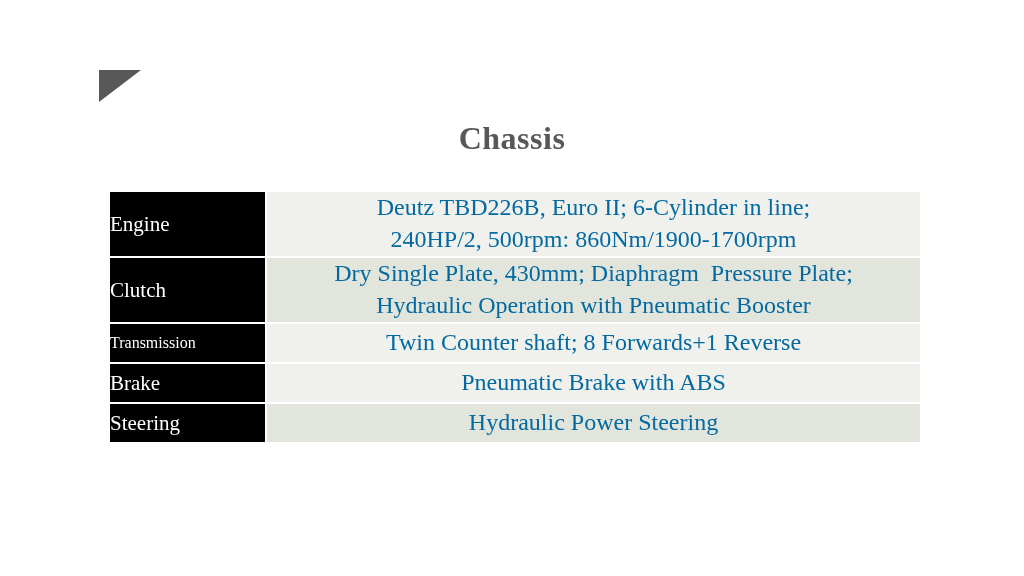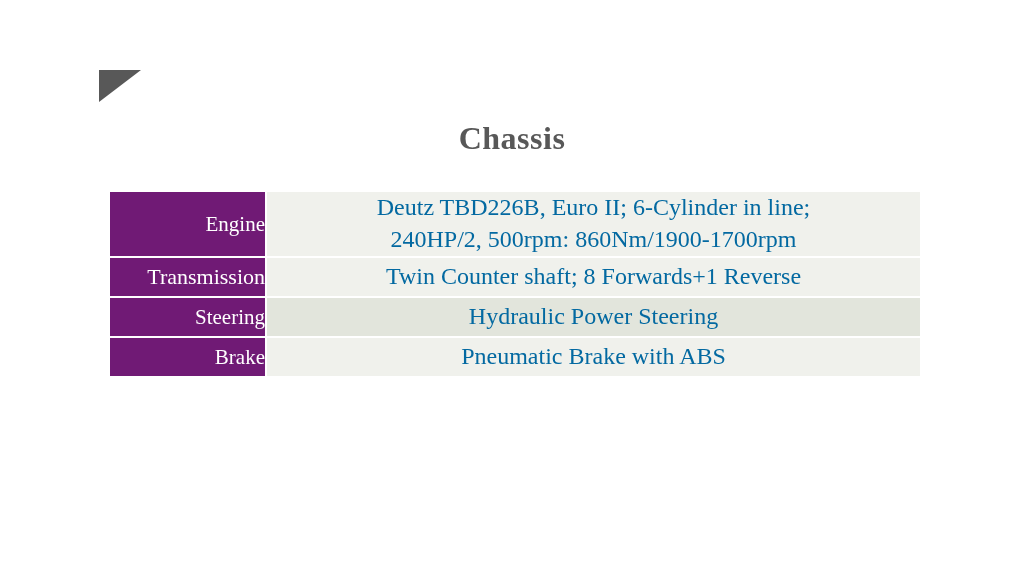--- a/index.html
+++ b/index.html
@@ -49,32 +49,31 @@
     border-spacing: 0;
     table-layout: fixed;
   }
   .spec-table tr { }
   .spec-table td {
     vertical-align: middle;
     padding: 0;
   }
   .cell-label {
     width: 155px;
-    background: #701a75;
+    background: #000000;
     color: #ffffff;
-    text-align: right;
+    text-align: left;
     font-family: "Liberation Serif", serif;
     font-size: 21px;
     border-bottom: 2px solid #ffffff;
     border-right: 2px solid #ffffff;
     line-height: 1.15;
   }
   .cell-label.small {
-    font-size: 22px;
-    padding-left: 31px;
+    font-size: 16px;
   }
   .cell-value {
     background: #f0f1ec;
     color: #0369a1;
     text-align: center;
     font-family: "Liberation Serif", serif;
     font-size: 24px;
     border-bottom: 2px solid #ffffff;
     line-height: 1.32;
     padding: 3px 8px;
@@ -103,32 +102,39 @@
 
 <table class="spec-table">
   <tbody>
     <tr class="row-tall">
       <td class="cell-label">Engine</td>
       <td class="cell-value">
         <span class="value-line">Deutz TBD226B, Euro II; 6-Cylinder in line;</span>
         <span class="value-line">240HP/2, 500rpm: 860Nm/1900-1700rpm</span>
       </td>
     </tr>
+    <tr class="row-tall alt">
+      <td class="cell-label">Clutch</td>
+      <td class="cell-value">
+        <span class="value-line">Dry Single Plate, 430mm; Diaphragm  Pressure Plate;</span>
+        <span class="value-line">Hydraulic Operation with Pneumatic Booster</span>
+      </td>
+    </tr>
     <tr class="row-short">
       <td class="cell-label small">Transmission</td>
       <td class="cell-value">
         <span class="value-line">Twin Counter shaft; 8 Forwards+1 Reverse</span>
+      </td>
+    </tr>
+    <tr class="row-short">
+      <td class="cell-label">Brake</td>
+      <td class="cell-value">
+        <span class="value-line">Pneumatic Brake with ABS</span>
       </td>
     </tr>
     <tr class="row-short alt">
       <td class="cell-label">Steering</td>
       <td class="cell-value">
         <span class="value-line">Hydraulic Power Steering</span>
       </td>
     </tr>
-    <tr class="row-short">
-      <td class="cell-label">Brake</td>
-      <td class="cell-value">
-        <span class="value-line">Pneumatic Brake with ABS</span>
-      </td>
-    </tr>
   </tbody>
 </table>
 
 </body></html>

